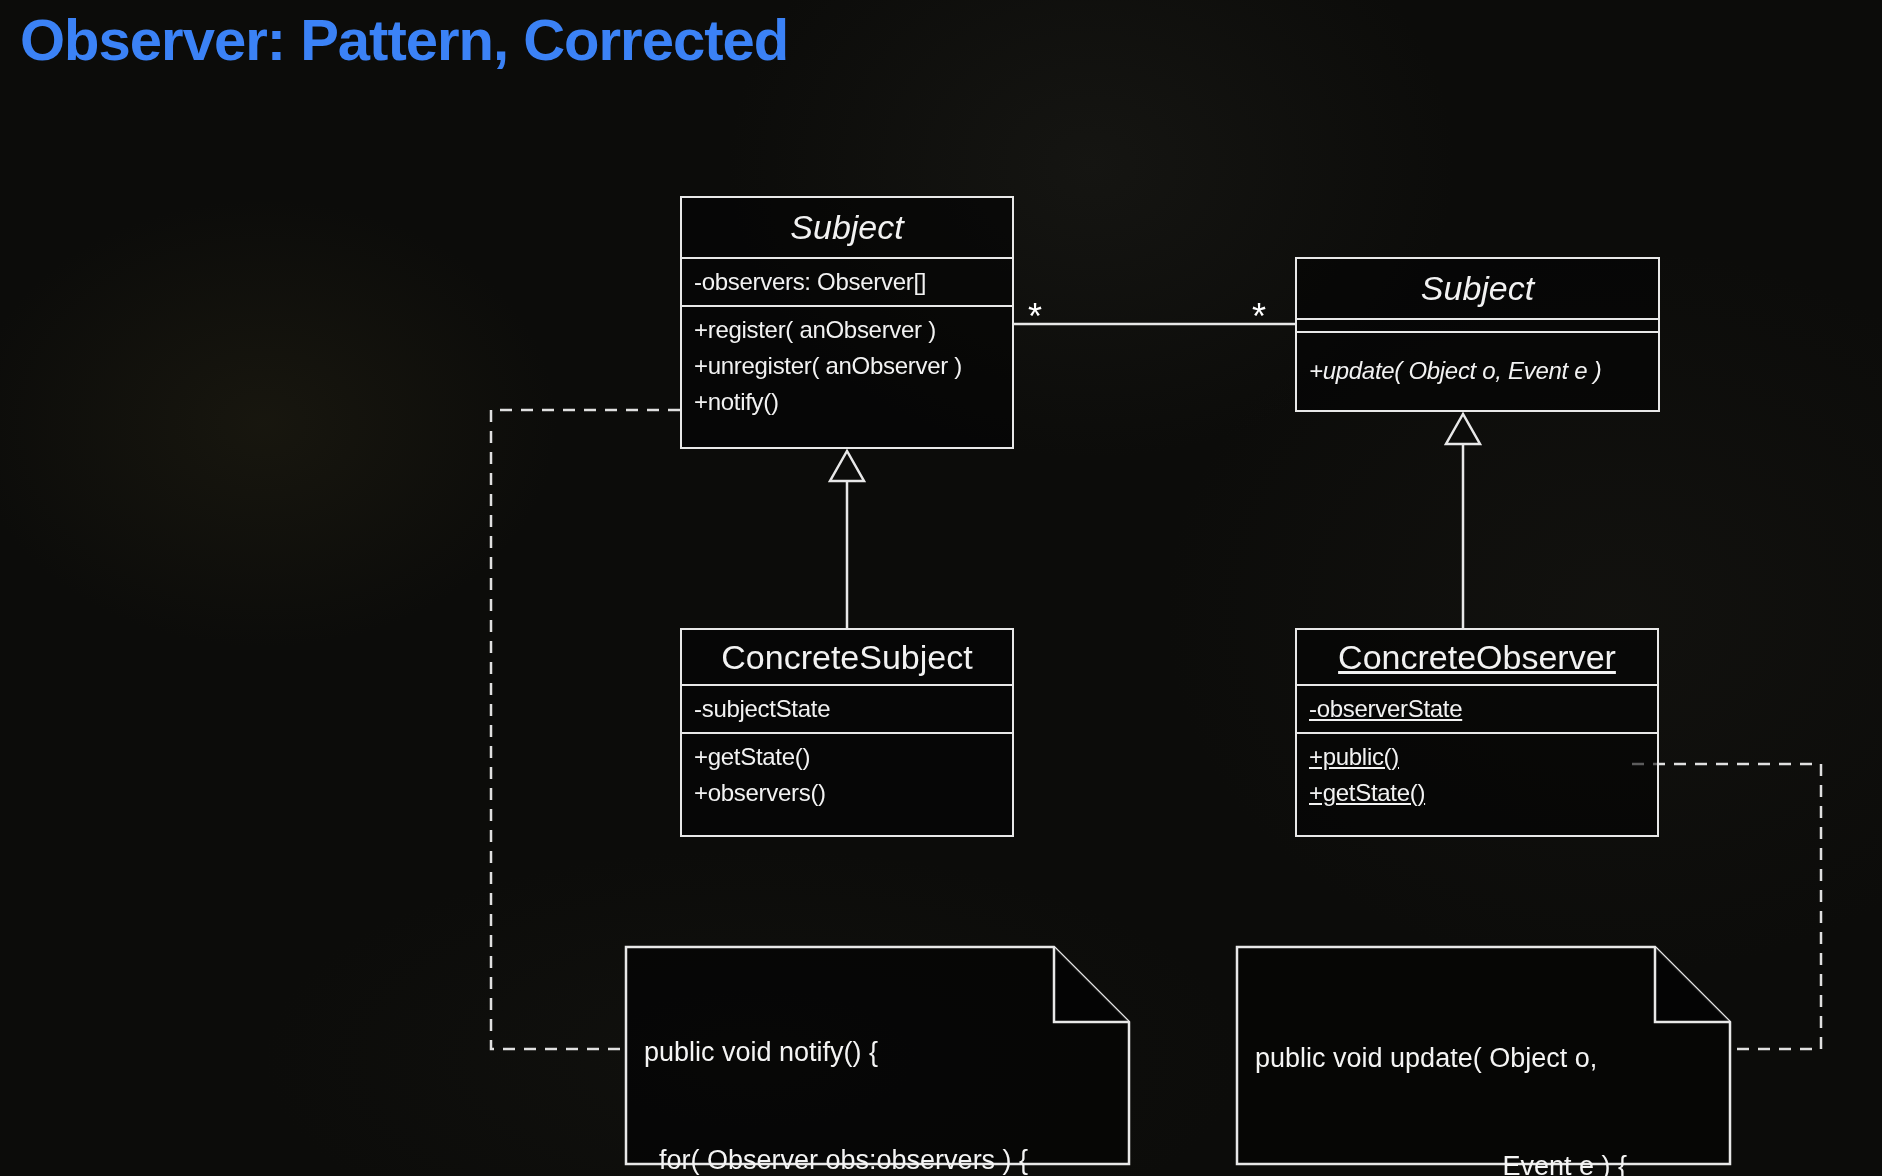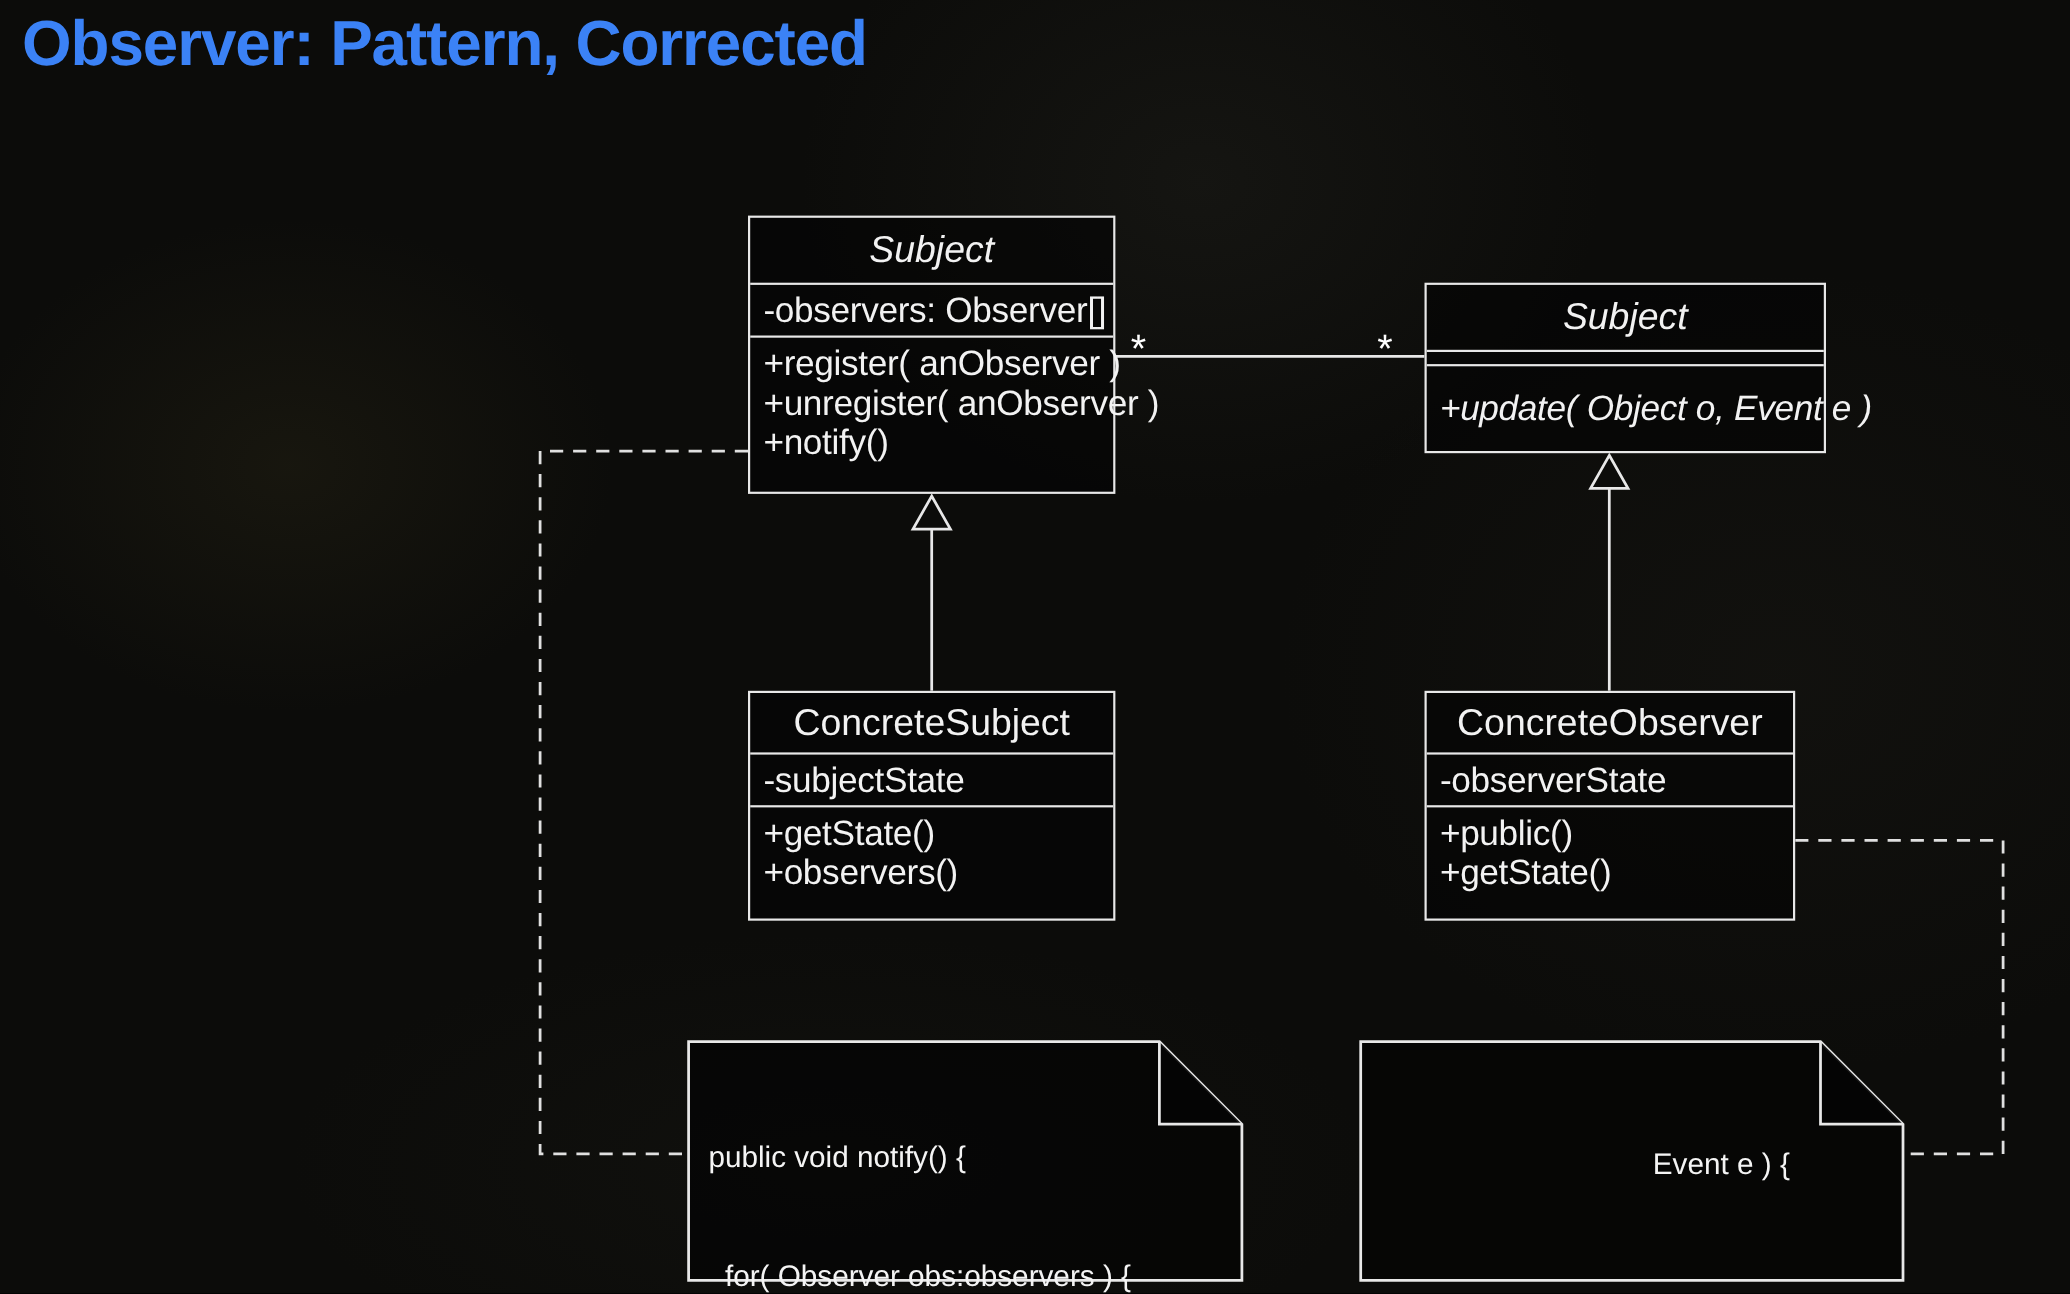--- a/index.html
+++ b/index.html
@@ -59,34 +59,34 @@
   }
   .uml-title.italic { font-style: italic; }
   .uml-sec {
     border-top: 2.5px solid #e8e8e8;
     padding: 5px 6px 5px 12px;
     box-sizing: border-box;
   }
   .uml-sec.grow { flex: 1 1 auto; }
   .uml-sec.empty { padding: 0; height: 13px; flex: none; }
   .member {
-    font-size: 32px;
+    font-size: 24px;
     line-height: 36px;
     white-space: nowrap;
     letter-spacing: -0.3px;
   }
   .member.italic { font-style: italic; }
   .subject-box          { left: 680px;  top: 196px; width: 334px; height: 253px; }
   .subject-box .uml-title { height: 59px; }
   .observer-box         { left: 1295px; top: 257px; width: 365px; height: 155px; }
   .observer-box .uml-title { height: 59px; }
   .observer-box .methods-pad { padding-top: 20px; }
   .concrete-subject-box  { left: 680px;  top: 628px; width: 334px; height: 209px; }
   .concrete-subject-box .uml-title { height: 54px; }
-  .concrete-observer-box { left: 1295px; top: 628px; width: 337px; height: 209px; }
+  .concrete-observer-box { left: 1295px; top: 628px; width: 364px; height: 209px; text-decoration: underline; }
   .concrete-observer-box .uml-title { height: 54px; }
   
   .mult {
     position: absolute;
     font-size: 36px;
     color: #ffffff;
   }
   .mult-left  { left: 1028px; top: 296px; }
   .mult-right { left: 1252px; top: 296px; }
   
@@ -175,17 +175,18 @@
 
   <div class="note-text note-text-notify">
     <div>public void notify() {</div>
     <div>  for( Observer obs:observers ) {</div>
     
     
     
   </div>
 
   <div class="note-text note-text-update">
+    <div>public void update( Object o,</div>
     <div>                                 Event e ) {</div>
     
     
   </div>
 </div>
 
 </body></html>

